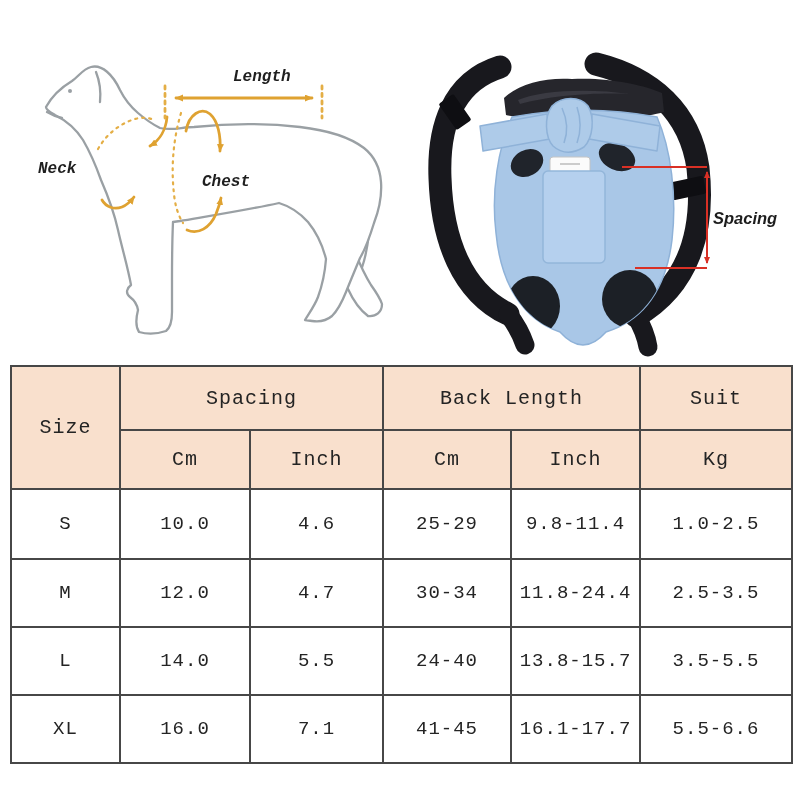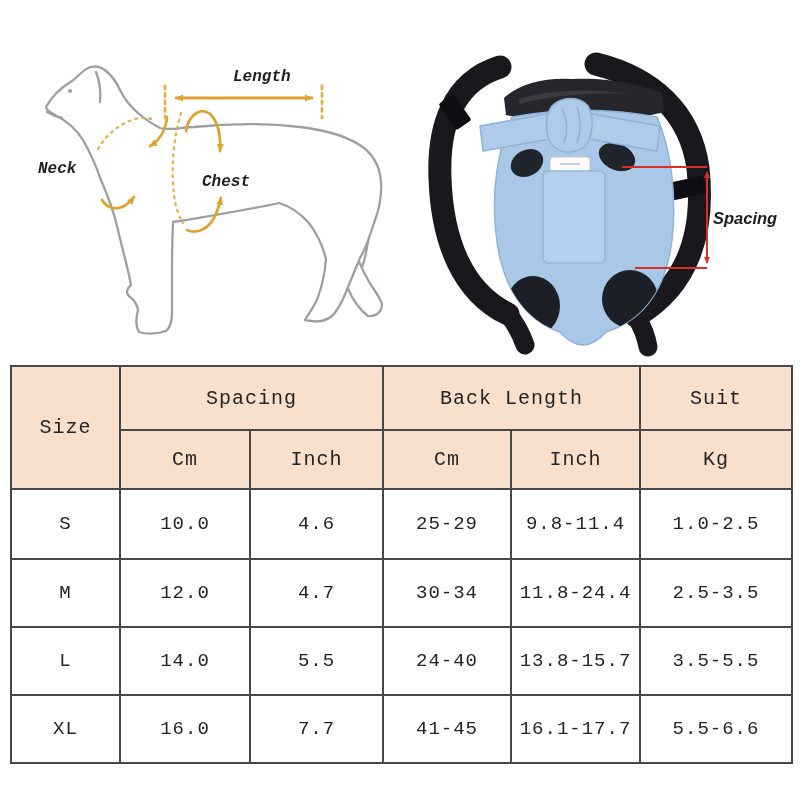--- a/index.html
+++ b/index.html
@@ -160,21 +160,21 @@
         <td>L</td>
         <td>14.0</td>
         <td>5.5</td>
         <td>24-40</td>
         <td>13.8-15.7</td>
         <td>3.5-5.5</td>
       </tr>
       <tr class="r3">
         <td>XL</td>
         <td>16.0</td>
-        <td>7.7</td>
+        <td>7.1</td>
         <td>41-45</td>
         <td>16.1-17.7</td>
         <td>5.5-6.6</td>
       </tr>
     </tbody>
   </table>
 
 </div>
 
 </body></html>

